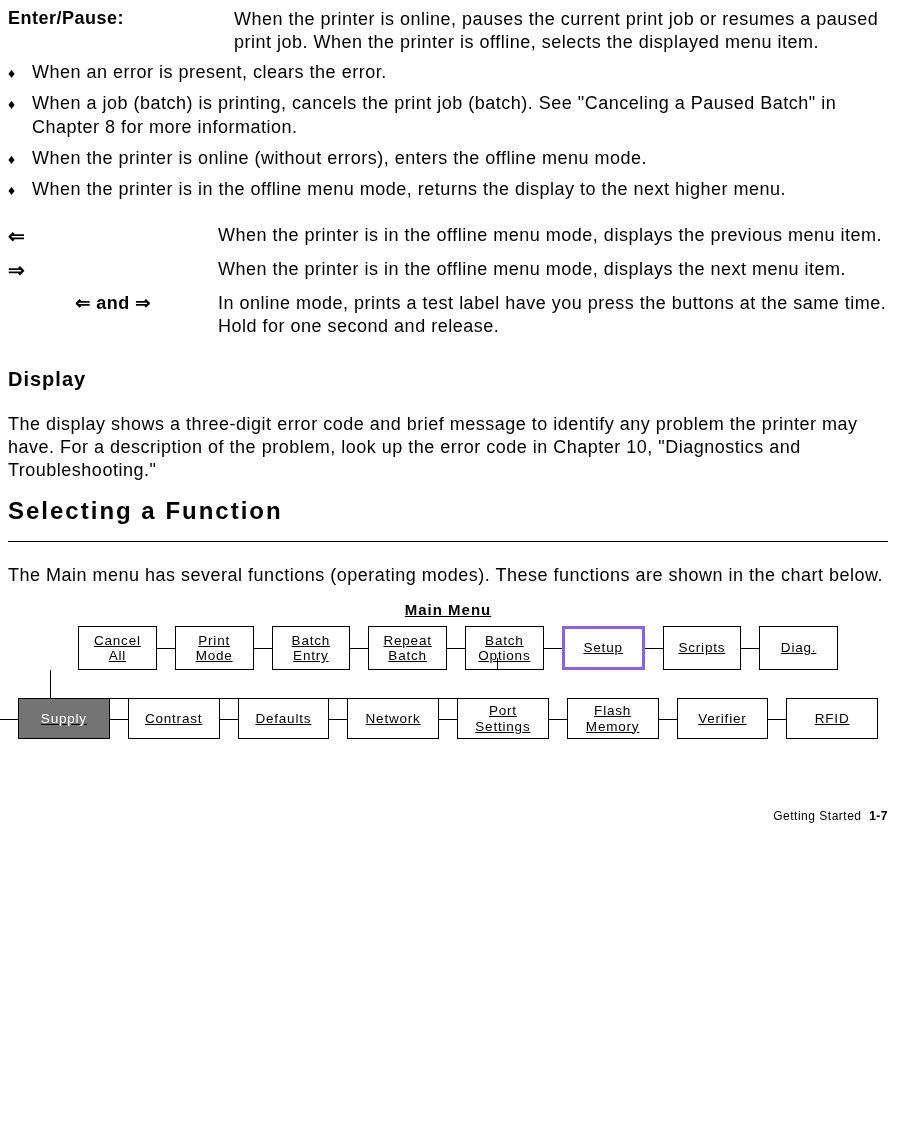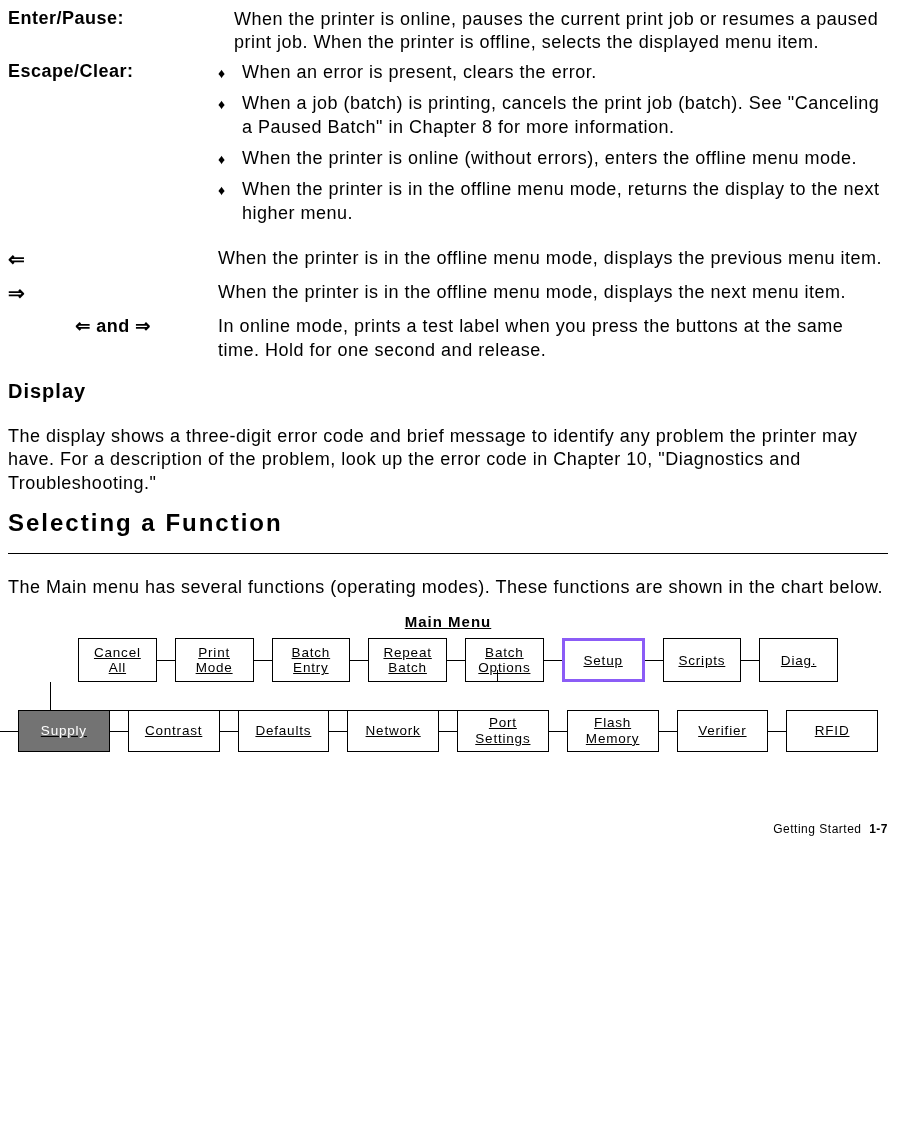--- a/index.html
+++ b/index.html
@@ -46,21 +46,21 @@
     font-size: 14px;
     padding-top: 3px;
   }
   .bullet-row .btxt {
     flex: 1;
     line-height: 1.3;
   }
   h3.display-h {
     font-size: 20px;
     font-weight: bold;
-    margin: 18px 0 10px 0;
+    margin: 29px 0 10px 0;
     letter-spacing: 1px;
   }
   p.body {
     margin: 22px 0 14px 0;
     line-height: 1.3;
   }
   h2.section-h {
     font-size: 24px;
     font-weight: bold;
     margin: 14px 0 0 0;
@@ -156,21 +156,20 @@
 <body>
 
 <div class="def-list">
 
   <div class="row">
     <div class="term">Enter/Pause:</div>
     <div class="desc desc-indented">When the printer is online, pauses the current print job or resumes a paused print job. When the printer is offline, selects the displayed menu item.</div>
   </div>
 
   <div class="row">
-    <div class="term">Escape/Clear:</div>
     <div class="desc">
       <div class="bullet-row">
           <div class="bul">♦</div>
           <div class="btxt">When an error is present, clears the error.</div>
         </div>
       <div class="bullet-row">
           <div class="bul">♦</div>
           <div class="btxt">When a job (batch) is printing, cancels the print job (batch).  See "Canceling a Paused Batch" in Chapter 8 for more information.</div>
         </div>
       <div class="bullet-row">
@@ -189,21 +188,21 @@
     <div class="desc">When the printer is in the offline menu mode, displays the previous menu item.</div>
   </div>
 
   <div class="row" style="margin-top:10px;">
     <div class="term arrow-sym">⇒</div>
     <div class="desc">When the printer is in the offline menu mode, displays the next menu item.</div>
   </div>
 
   <div class="row" style="margin-top:10px;">
     <div class="term arrow-sym" style="font-size:18px;text-align:center;">⇐ and ⇒</div>
-    <div class="desc">In online mode, prints a test label when you press the buttons at the same time.  Hold for one second and release.</div>
+    <div class="desc">In online mode, prints a test label have you press the buttons at the same time.  Hold for one second and release.</div>
   </div>
 
 </div>
 
 <h3 class="display-h">Display</h3>
 <p class="body">The display shows a three-digit error code and brief message to identify any problem the printer may have.  For a description of the problem, look up the error code in Chapter 10, "Diagnostics and Troubleshooting."</p>
 
 <h2 class="section-h">Selecting a Function</h2>
 <p class="body">The Main menu has several functions (operating modes).  These functions are shown in the chart below.</p>
 

